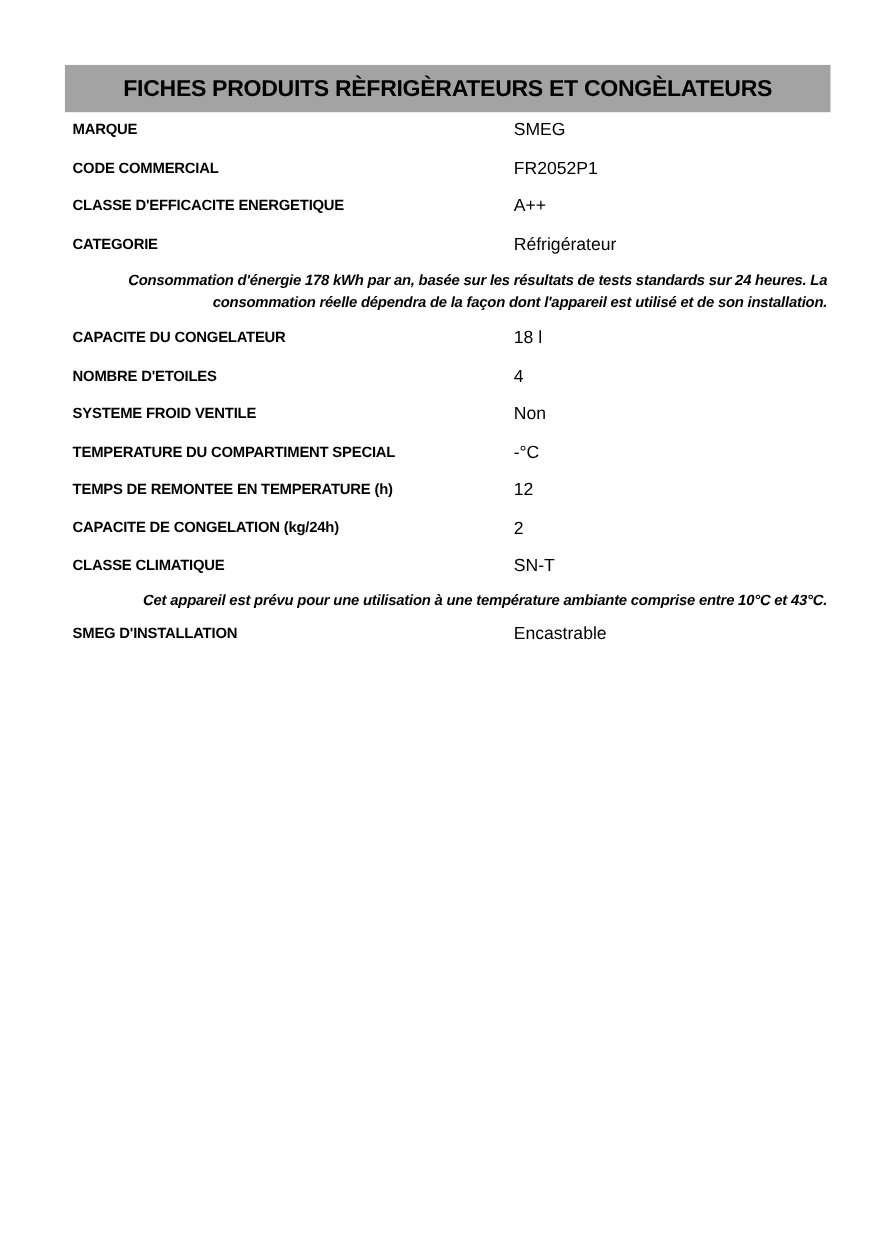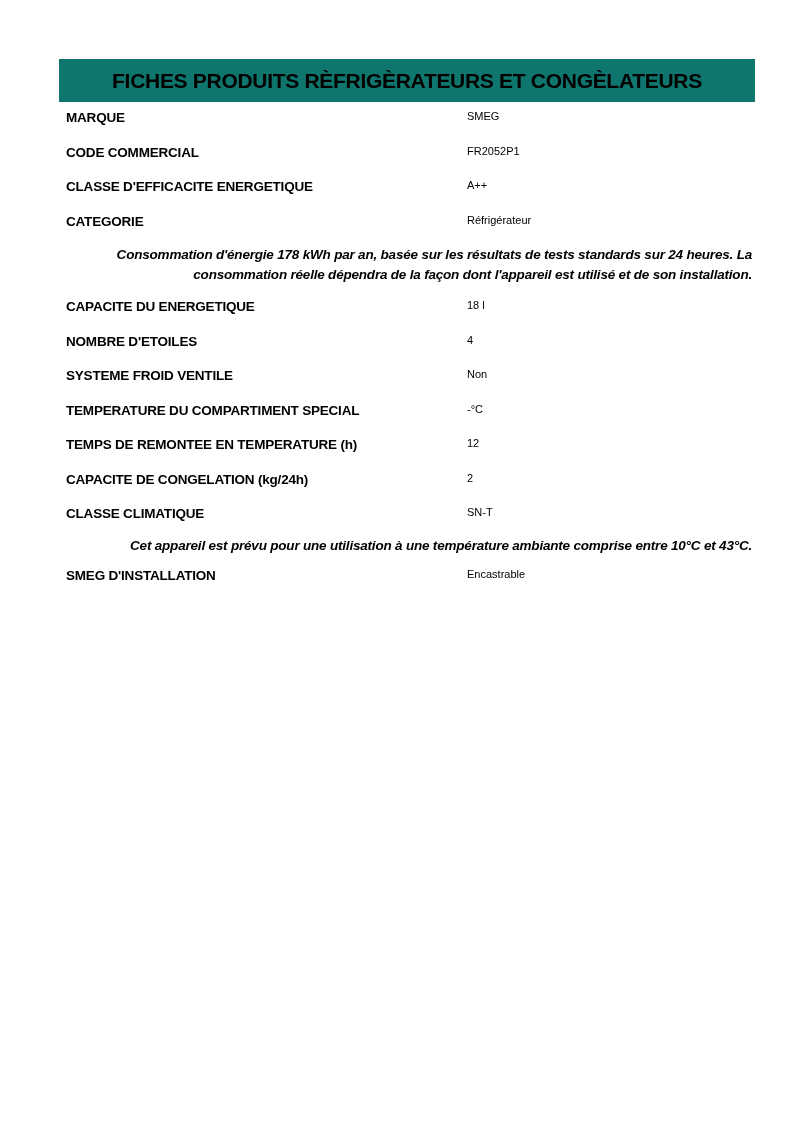--- a/index.html
+++ b/index.html
@@ -1,25 +1,25 @@
 <!DOCTYPE html>
 <html><head>
 <meta charset="utf-8">
 <style>
   html, body { margin: 0; padding: 0; background: #ffffff; }
   body { width: 802px; height: 1134px; position: relative; font-family: "Liberation Sans", sans-serif; color: #000; }
   .header {
     position: absolute; left: 59px; top: 59px; width: 696px; height: 43px;
-    background: #0f766e; display: flex; align-items: center; justify-content: center;
+    background: #a3a3a3; display: flex; align-items: center; justify-content: center;
   }
   .header-title { font-family: "Liberation Sans", sans-serif; font-weight: bold; font-size: 21px; letter-spacing: -0.3px; }
   .content { position: absolute; left: 66px; top: 102px; width: 686px; }
   .row { position: relative; height: 34.5px; }
   .row .label { position: absolute; left: 0; top: 8px; font-weight: bold; font-size: 13.5px; letter-spacing: -0.2px; }
-  .row .value { position: absolute; left: 401px; top: 8px; font-size: 11px; }
+  .row .value { position: absolute; left: 401px; top: 8px; font-size: 16px; }
   .note { font-weight: bold; font-style: italic; font-size: 13.5px; line-height: 20px; padding: 5px 0 6px 0; letter-spacing: -0.2px; text-align: right; }
 </style>
 </head>
 <body>
 
 <div class="header">
   <span class="header-title">FICHES PRODUITS RÈFRIGÈRATEURS ET CONGÈLATEURS</span>
 </div>
 
 <div class="content">
@@ -36,21 +36,21 @@
     <span class="value">A++</span>
   </div>
   <div class="row">
     <span class="label">CATEGORIE</span>
     <span class="value">Réfrigérateur</span>
   </div>
 
   <div class="note">Consommation d'énergie 178 kWh par an, basée sur les résultats de tests standards sur 24 heures. La consommation réelle dépendra de la façon dont l'appareil est utilisé et de son installation.</div>
 
   <div class="row">
-    <span class="label">CAPACITE DU ENERGETIQUE</span>
+    <span class="label">CAPACITE DU CONGELATEUR</span>
     <span class="value">18 l</span>
   </div>
   <div class="row">
     <span class="label">NOMBRE D'ETOILES</span>
     <span class="value">4</span>
   </div>
   <div class="row">
     <span class="label">SYSTEME FROID VENTILE</span>
     <span class="value">Non</span>
   </div>

